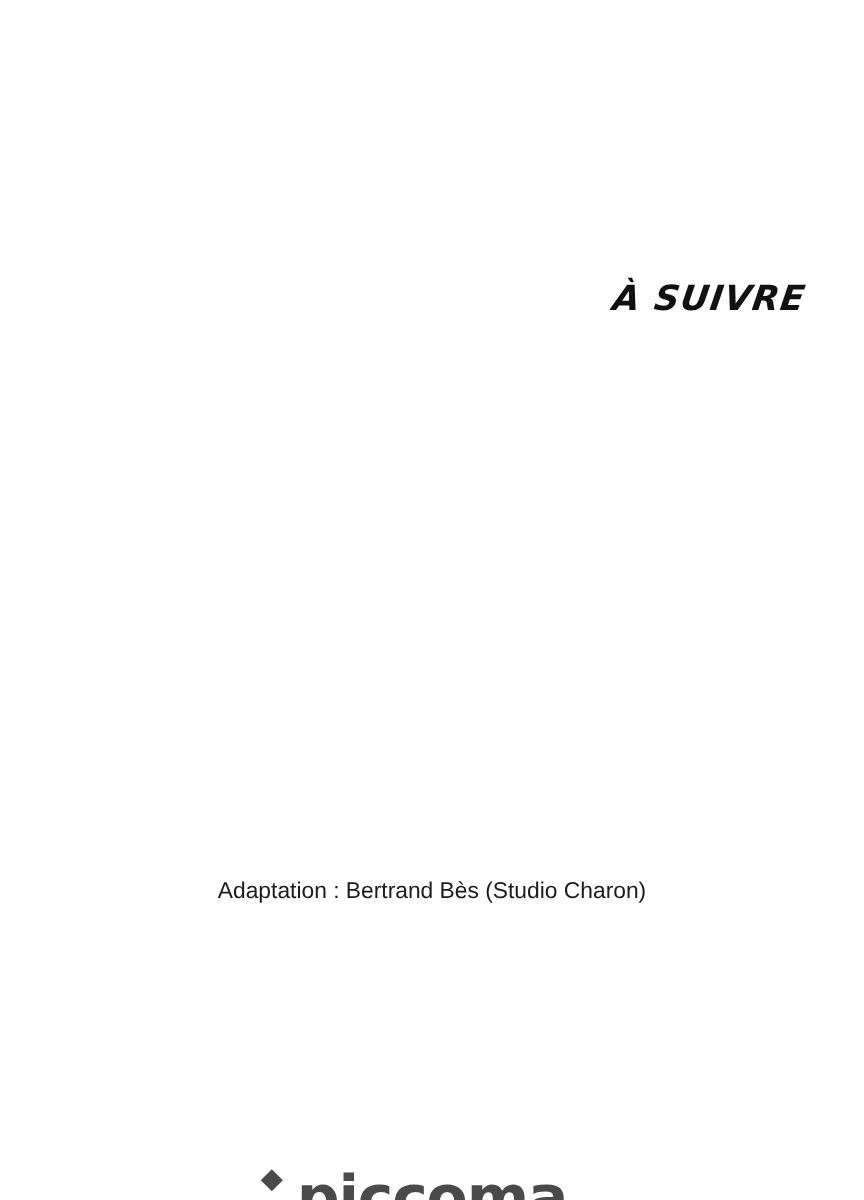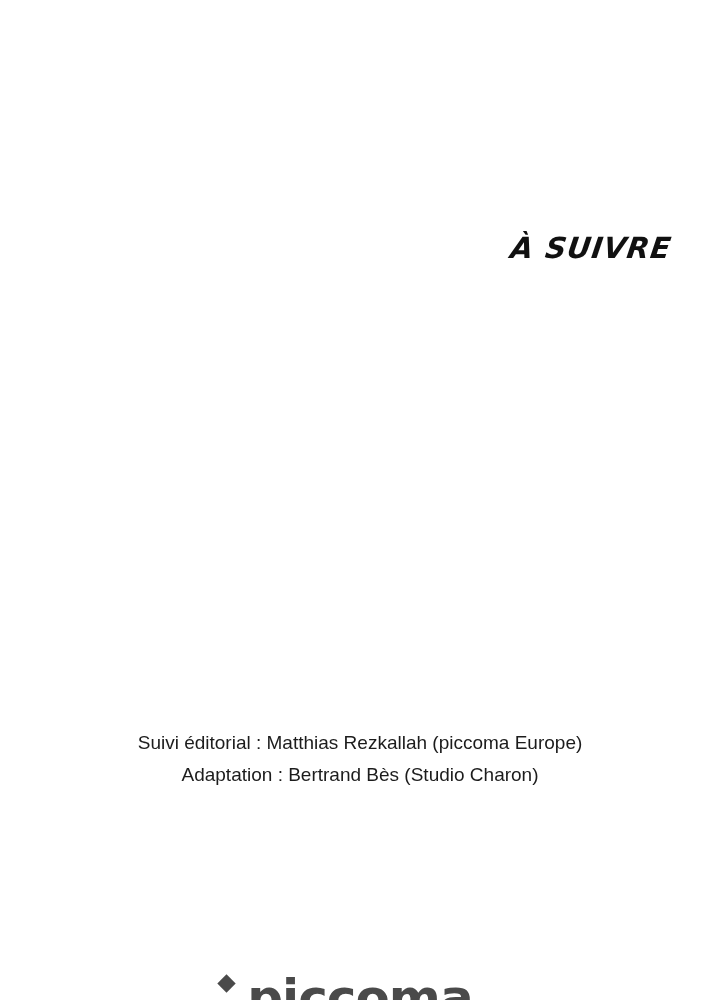--- a/index.html
+++ b/index.html
@@ -80,21 +80,20 @@
   }
 </style>
 </head>
 <body>
 
 <div class="page">
 
   <div class="to-be-continued">À SUIVRE</div>
 
   <div class="credits">
-    <div class="credit-line">Suivi éditorial : Matthias Rezkallah (piccoma Europe)</div>
     <div class="credit-line">Adaptation : Bertrand Bès (Studio Charon)</div>
   </div>
 
   <div class="logo-wrap">
     <div class="logo-diamond"></div>
     <div class="logo-text">piccoma</div>
   </div>
 
 </div>
 

